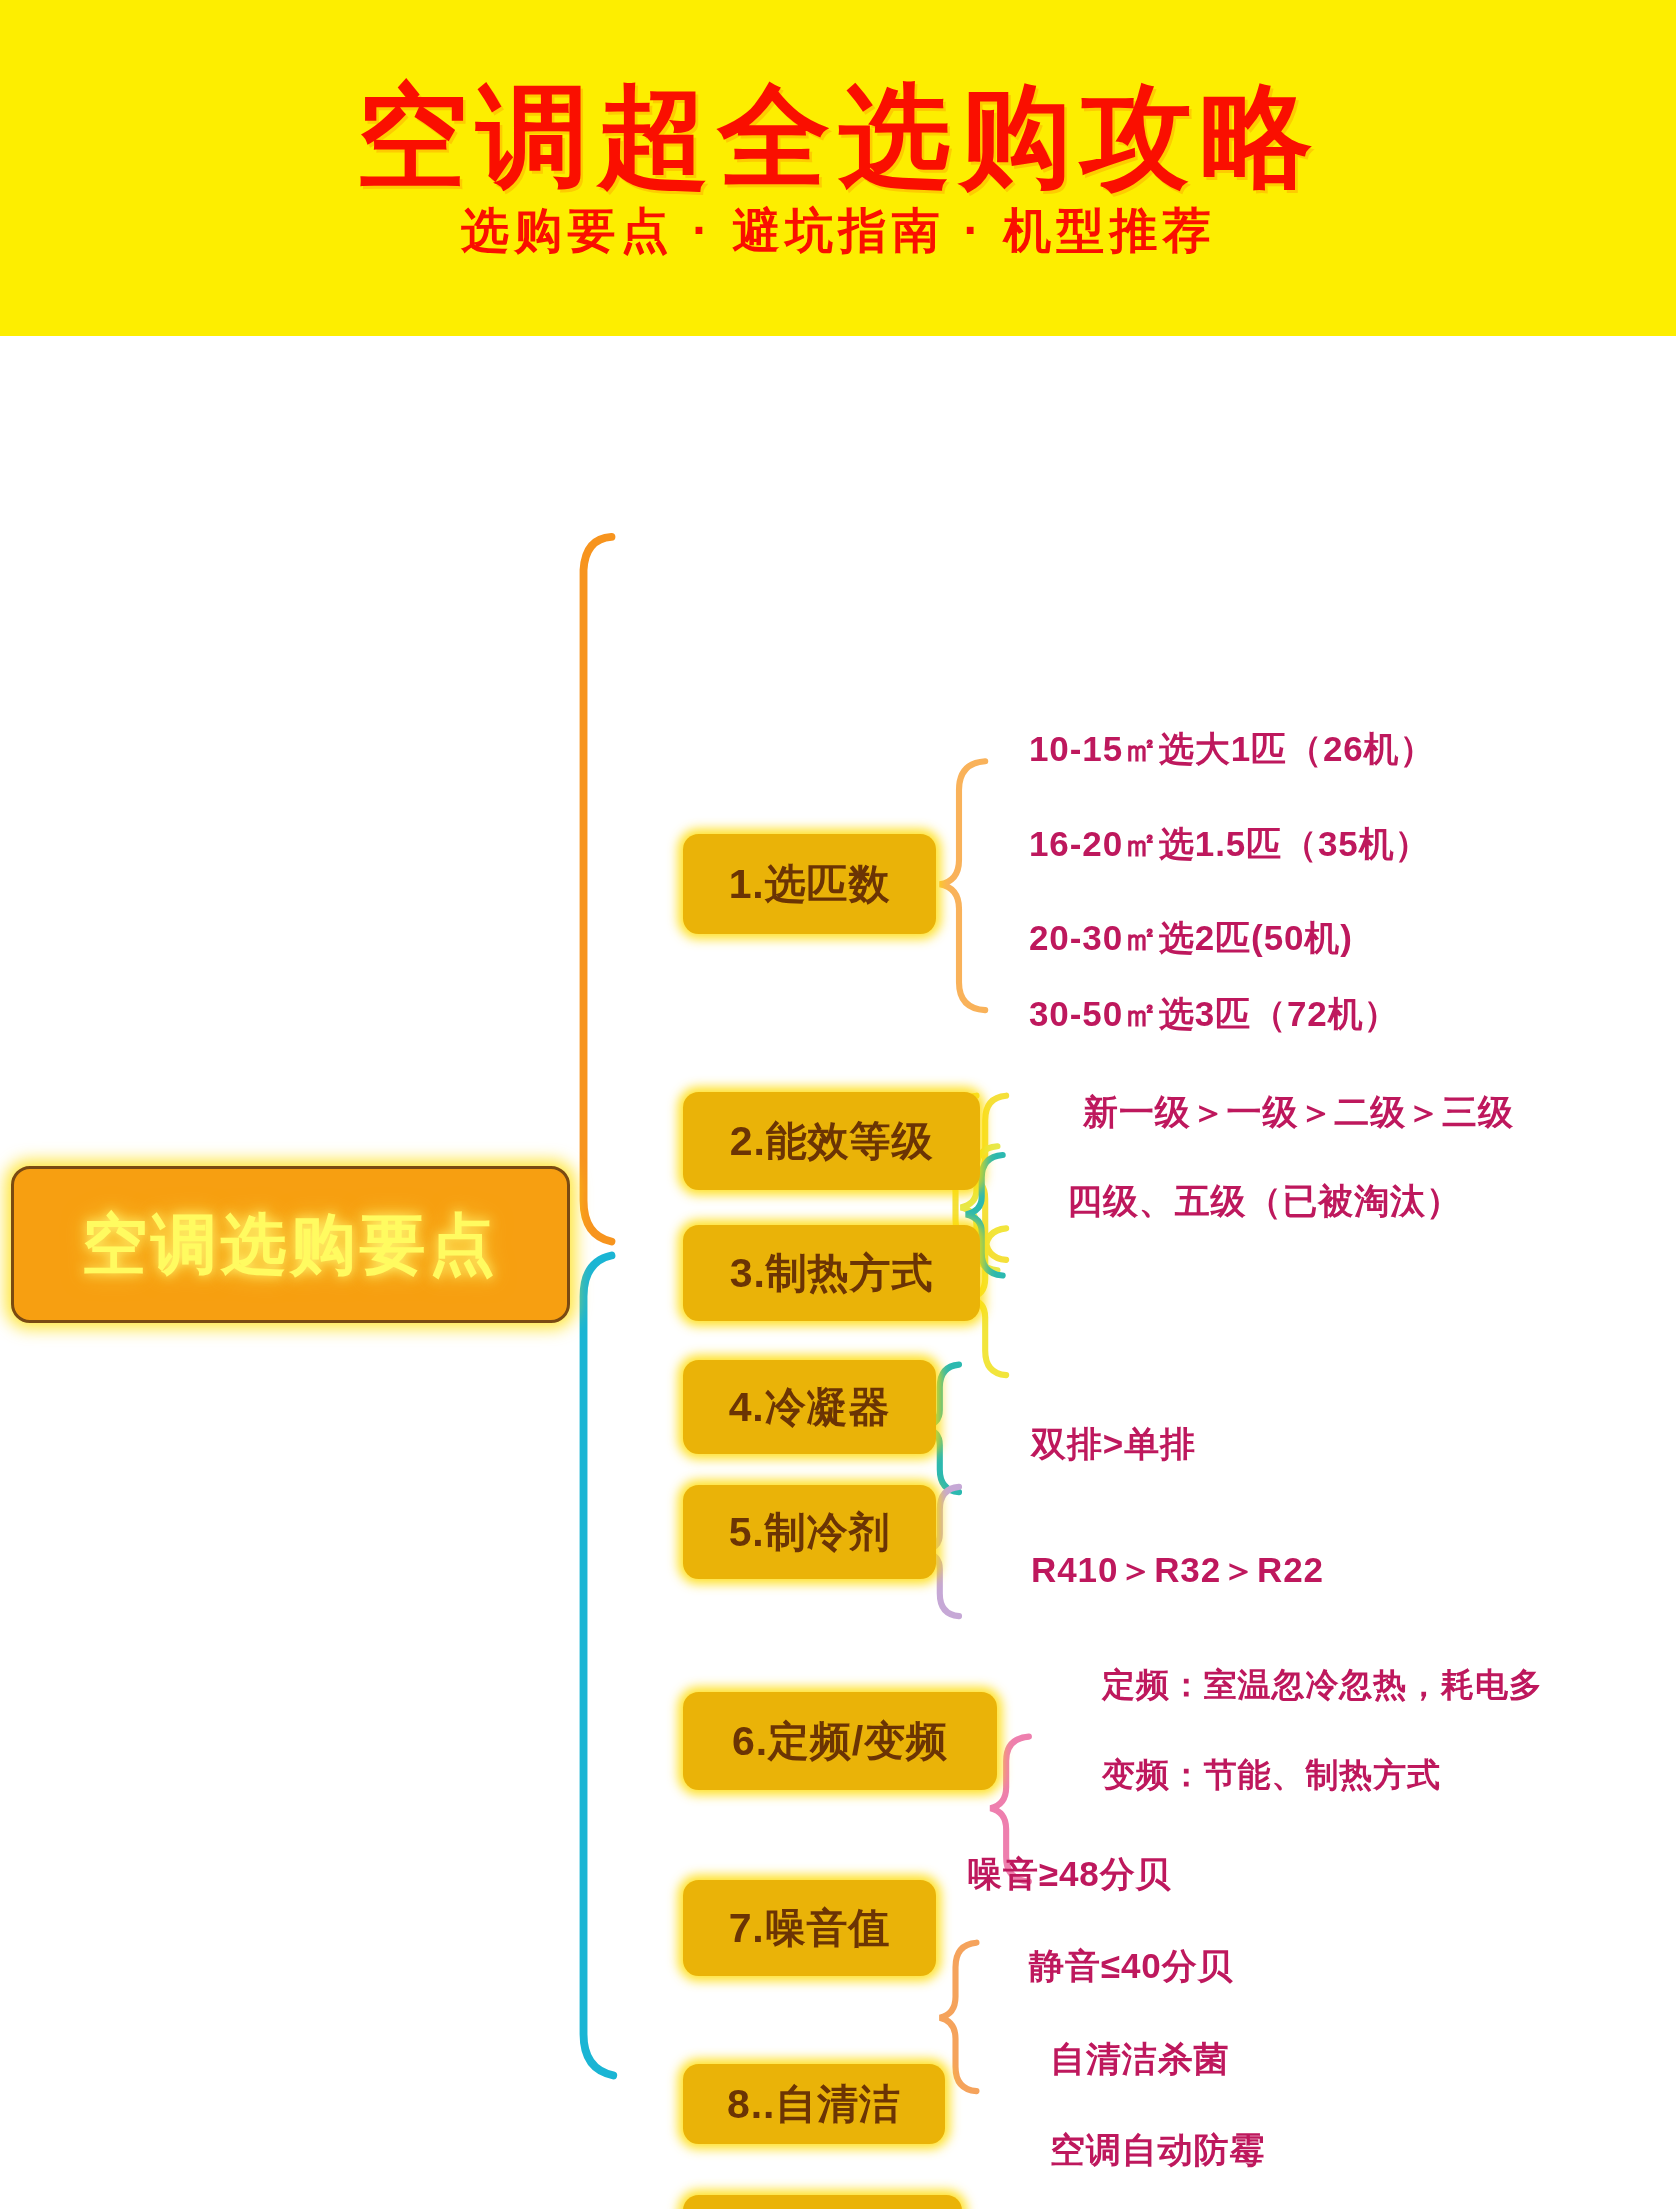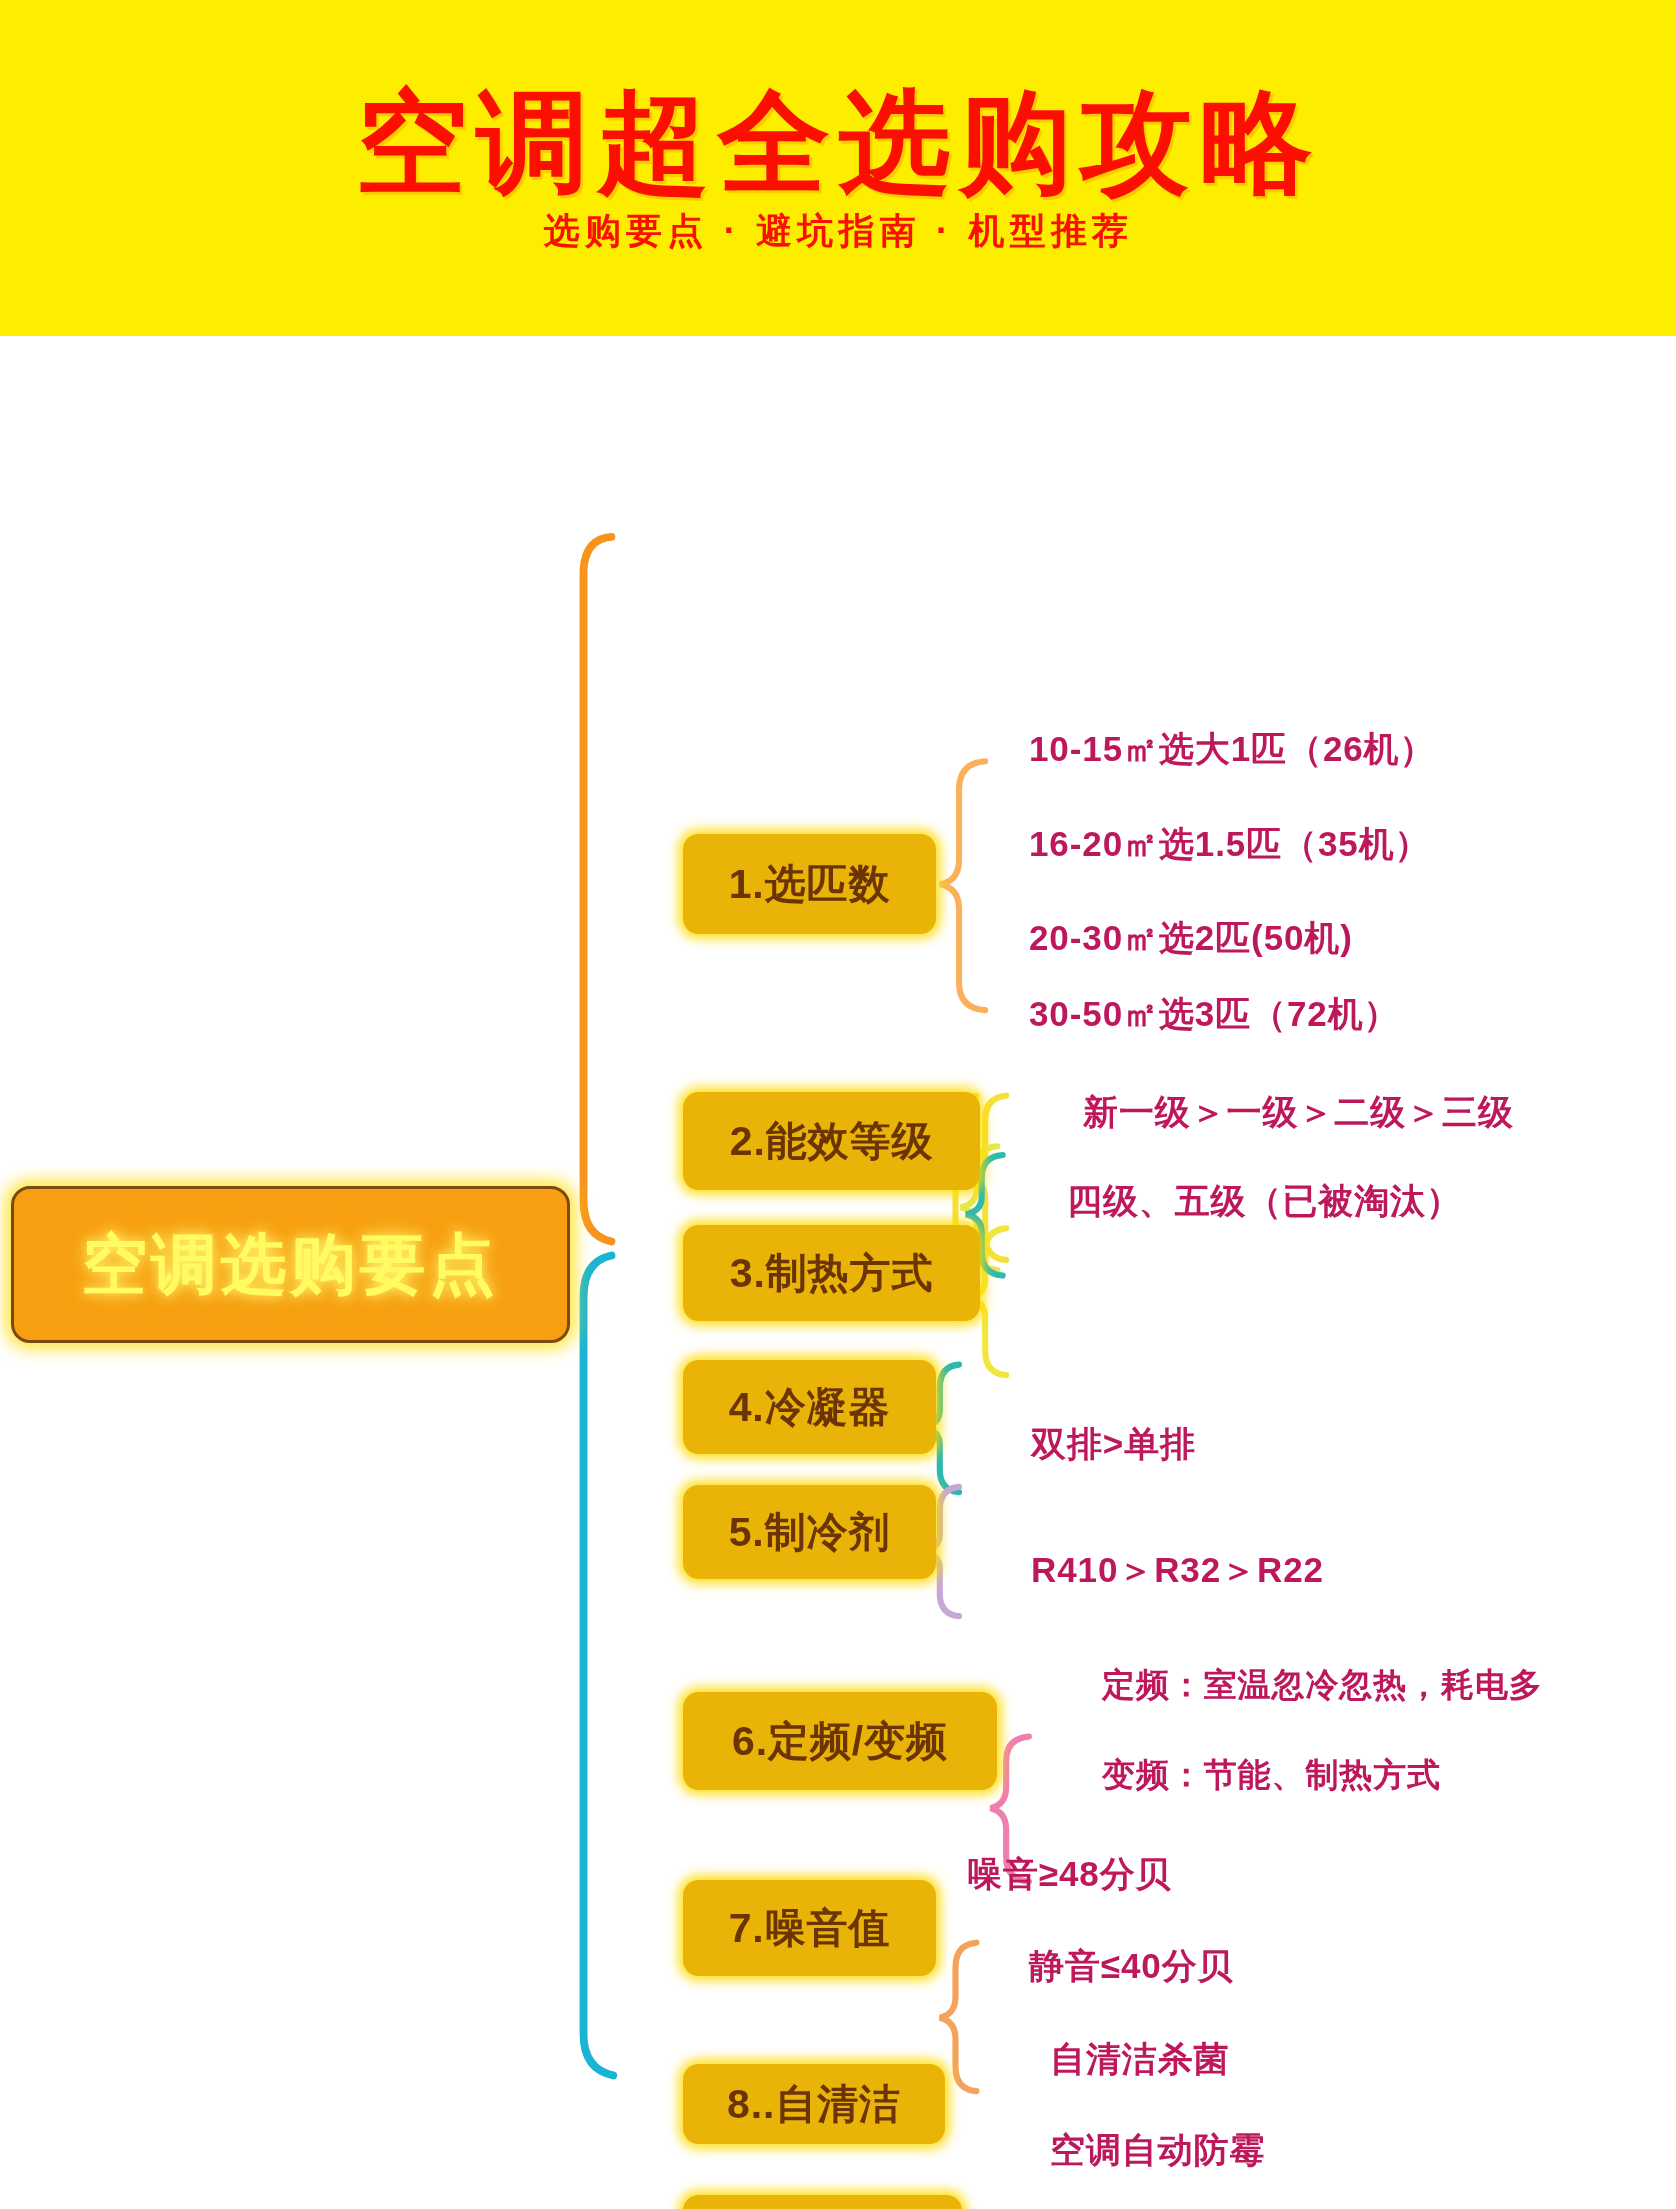--- a/index.html
+++ b/index.html
@@ -23,21 +23,21 @@
     font-size:112px;
     font-weight:bold;
     letter-spacing:8.7px;
     line-height:1.0;
     margin:0 0 14px 0;
     text-shadow:2.6px 2.6px 0 rgba(255,140,0,.35);
     white-space:nowrap;
   }
   .header-subtitle{
     color:#fa0f00;
-    font-size:36px;
+    font-size:48px;
     font-weight:bold;
     letter-spacing:5.2px;
     line-height:1.0;
     margin:0;
     white-space:nowrap;
   }
 
   
   .map{
     position:absolute;left:0;top:336px;width:1677px;height:1873px;
@@ -48,21 +48,20 @@
   .root-node{
     position:absolute;
     left:10.5px;top:830px;
     width:559px;height:157px;
     background:#f79f11;
     border:3.5px solid #7a4a12;
     border-radius:19px;
     display:flex;align-items:center;justify-content:center;
     box-shadow:0 0 15.7px 5.2px rgba(255,221,0,.75);
     box-sizing:border-box;
-    margin-top:20px;
   }
   .root-label{
     color:#fffb60;
     font-size:66px;
     font-weight:bold;
     letter-spacing:3.5px;
     text-shadow:0 0 12.2px rgba(255,250,120,.95),0 0 23px rgba(255,240,80,.6);
     white-space:nowrap;
   }
 

